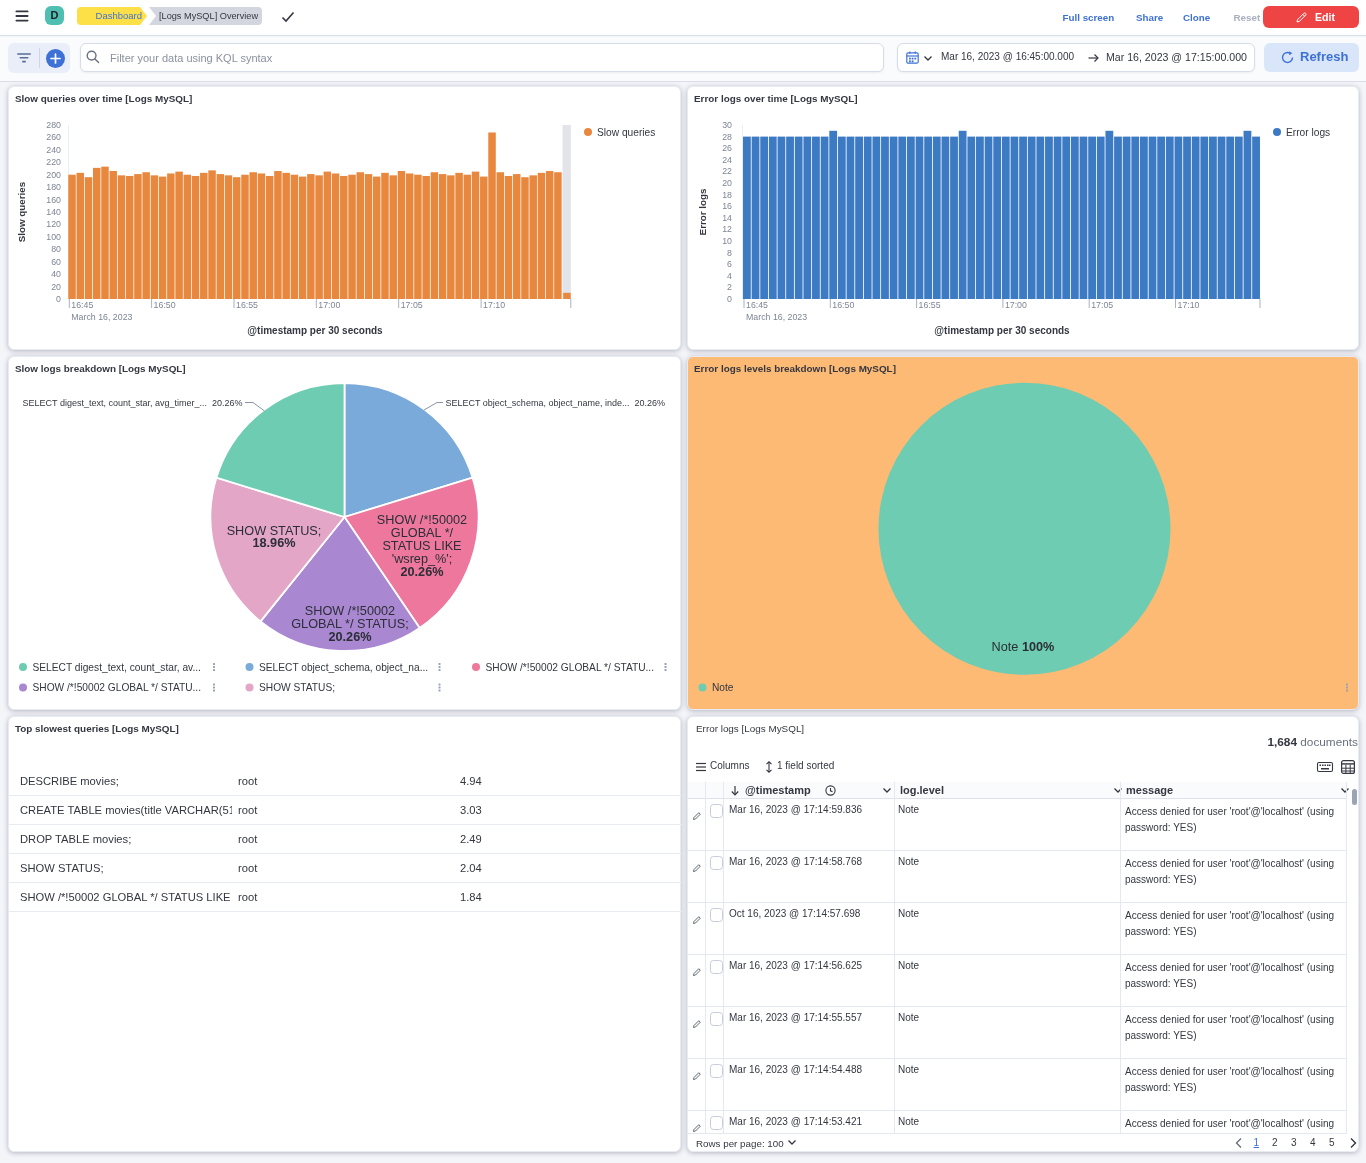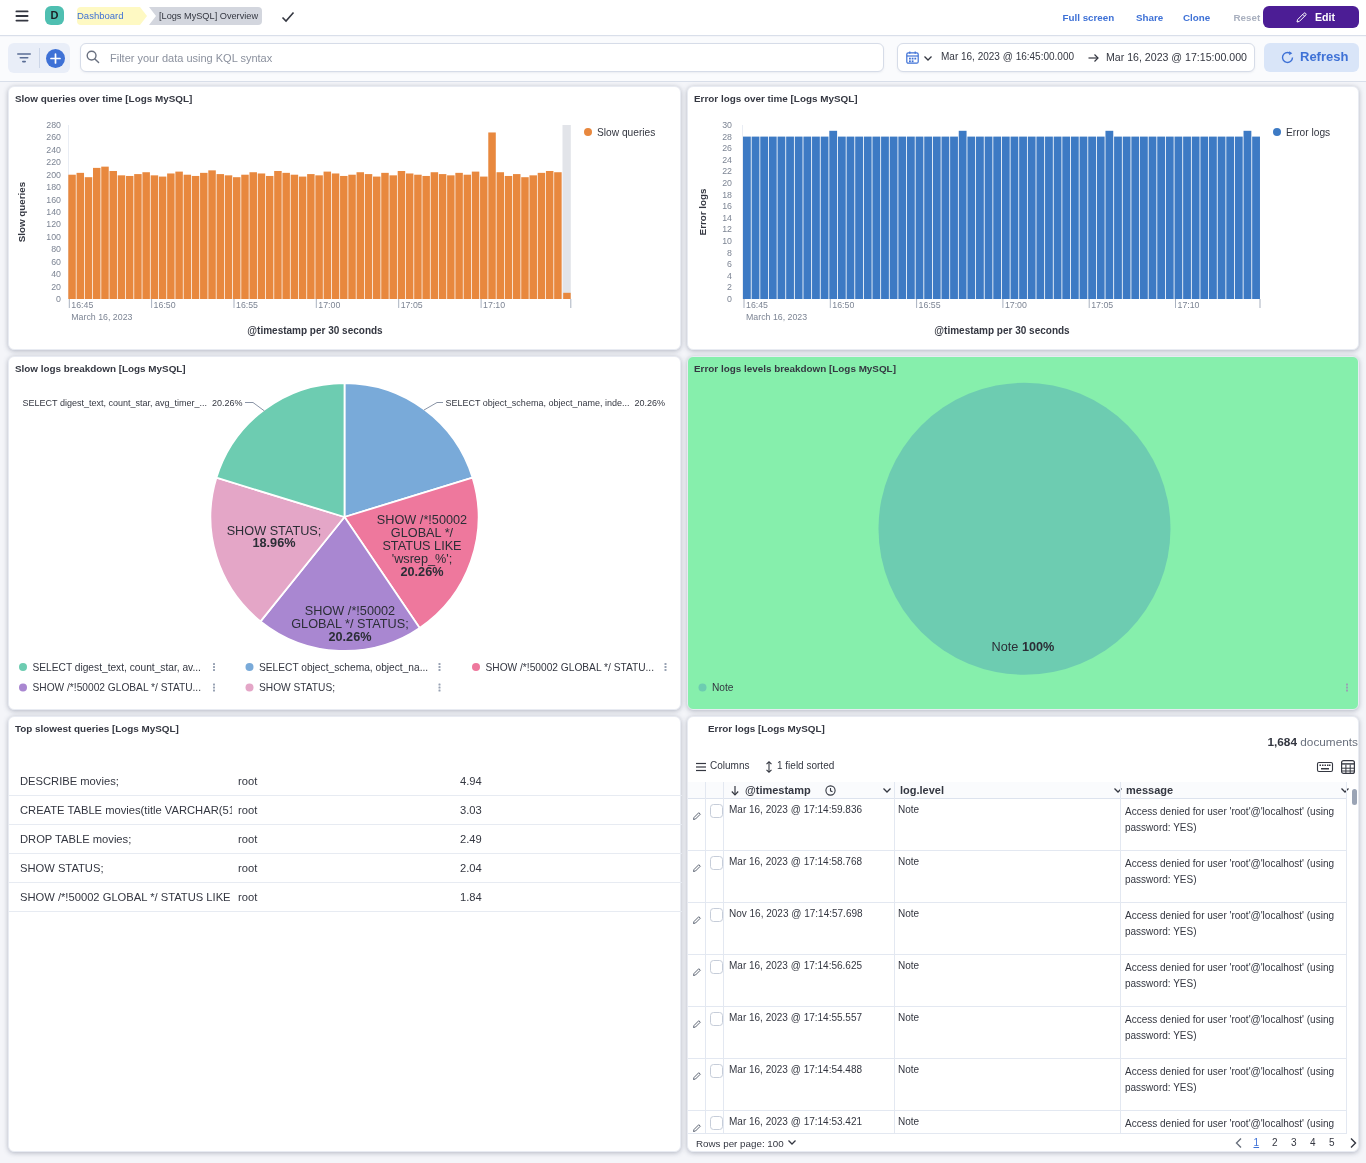--- a/index.html
+++ b/index.html
@@ -2,30 +2,30 @@
 <html><head><meta charset="utf-8"><style>*{margin:0;padding:0;box-sizing:border-box}body{width:1366px;height:1163px;font-family:"Liberation Sans",sans-serif;background:#f4f5f9;overflow:hidden;position:relative}svg{overflow:visible}.mono{font-family:Liberation Sans, sans-serif;font-size:10px;color:#343741;white-space:pre-wrap}</style></head><body>
 <div style="position:absolute;left:0;top:0;width:1366px;height:36px;background:#fff;border-bottom:1px solid #d9dfea">
     <svg width="14" height="14" viewBox="0 0 14 14" style="position:absolute;left:15px;top:9px">
       <g fill="#343741">
         <rect x="0.5" y="1.5" width="13" height="1.8" rx="0.9"></rect>
         <rect x="0.5" y="6.1" width="13" height="1.8" rx="0.9"></rect>
         <rect x="0.5" y="10.7" width="13" height="1.8" rx="0.9"></rect>
       </g>
     </svg>
     <div style="position:absolute;left:45px;top:6px;width:19px;height:19px;border-radius:6px;background:#4fbfb1;color:#1d1e24;font-weight:bold;font-size:11px;text-align:center;line-height:19px">D</div>
-    <div style="position:absolute;left:77px;top:7px;width:70px;height:18px;background:#fef9c3;color:#3e71d6;font-size:9.5px;line-height:18px;text-align:left;border-radius:4px 0 0 4px;clip-path:polygon(0 0,calc(100% - 7px) 0,100% 50%,calc(100% - 7px) 100%,0 100%);padding-right:5px">Dashboard</div>
+    <div style="position:absolute;left:77px;top:7px;width:70px;height:18px;background:#fde047;color:#3e71d6;font-size:9.5px;line-height:18px;text-align:right;border-radius:4px 0 0 4px;clip-path:polygon(0 0,calc(100% - 7px) 0,100% 50%,calc(100% - 7px) 100%,0 100%);padding-right:5px">Dashboard</div>
     <div style="position:absolute;left:149px;top:7px;width:113px;height:18px;background:#d3d6de;color:#343741;font-size:9.2px;line-height:18px;border-radius:0 4px 4px 0;clip-path:polygon(0 0,100% 0,100% 100%,0 100%,7px 50%);text-align:center;padding-left:6px">[Logs MySQL] Overview</div>
     <svg width="14" height="12" viewBox="0 0 14 12" style="position:absolute;left:281px;top:11px">
       <path d="M1.5 6.5 L5 10 L12.5 1.5" fill="none" stroke="#343741" stroke-width="1.6"></path>
     </svg>
     <div style="position:absolute;left:1062.5px;top:11.5px;font-size:9.8px;font-weight:bold;color:#3e71d6">Full screen</div>
     <div style="position:absolute;left:1136px;top:11.5px;font-size:9.8px;font-weight:bold;color:#3e71d6">Share</div>
     <div style="position:absolute;left:1183px;top:11.5px;font-size:9.8px;font-weight:bold;color:#3e71d6">Clone</div>
     <div style="position:absolute;left:1233.5px;top:11.5px;font-size:9.8px;font-weight:bold;color:#a9b0bf">Reset</div>
-    <div style="position:absolute;left:1263px;top:5.5px;width:96px;height:22.5px;background:#4c1d95;border-radius:6px;color:#fff;font-size:10.6px;font-weight:bold">
+    <div style="position:absolute;left:1263px;top:5.5px;width:96px;height:22.5px;background:#ef4444;border-radius:6px;color:#fff;font-size:10.6px;font-weight:bold">
       <svg width="11" height="11" viewBox="0 0 11 11" style="position:absolute;left:33px;top:6px">
         <path d="M1 10 L1.6 7.6 L7.9 1.3 A1.1 1.1 0 0 1 9.5 1.3 L9.7 1.5 A1.1 1.1 0 0 1 9.7 3.1 L3.4 9.4 Z M6.8 2.4 L8.6 4.2" fill="none" stroke="#fff" stroke-width="1"></path>
       </svg>
       <span style="position:absolute;left:52px;top:5px">Edit</span>
     </div>
   </div>
 <div style="position:absolute;left:0;top:37px;width:1366px;height:45px;background:#fafbfd;border-bottom:1px solid #d9dfea">
     <div style="position:absolute;left:8px;top:6px;width:62px;height:30px;background:#e9eef8;border-radius:6px"></div>
     <div style="position:absolute;left:39px;top:11px;width:1px;height:20px;background:#ccd6e8"></div>
     <svg width="14" height="10" viewBox="0 0 14 10" style="position:absolute;left:17px;top:16px">
@@ -327,21 +327,21 @@
       <rect x="204.0" y="326.5" width="2" height="2" rx="0.5" fill="#98A2B3"></rect>
       <rect x="204.0" y="329.5" width="2" height="2" rx="0.5" fill="#98A2B3"></rect>
       <rect x="204.0" y="332.5" width="2" height="2" rx="0.5" fill="#98A2B3"></rect>
       <circle cx="240.5" cy="330.5" r="4" fill="#E4A6C7"></circle>
       <text x="250.0" y="334.1" font-size="10.2" fill="#343741">SHOW STATUS;</text>
       <rect x="429.5" y="326.5" width="2" height="2" rx="0.5" fill="#98A2B3"></rect>
       <rect x="429.5" y="329.5" width="2" height="2" rx="0.5" fill="#98A2B3"></rect>
       <rect x="429.5" y="332.5" width="2" height="2" rx="0.5" fill="#98A2B3"></rect>
     </svg>
   </div>
-<div style="position:absolute;left:687px;top:356px;width:672px;height:354px;background:#86efac;border:1px solid #e8ebf2;border-radius:6px;box-shadow:0 1px 5px rgba(90,100,122,.44)">
+<div style="position:absolute;left:687px;top:356px;width:672px;height:354px;background:#fdba74;border:1px solid #e8ebf2;border-radius:6px;box-shadow:0 1px 5px rgba(90,100,122,.44)">
     <div style="position:absolute;left:6px;top:6px;font-size:9.9px;font-weight:bold;color:#343741">Error logs levels breakdown [Logs MySQL]</div>
     <svg width="672" height="354" style="position:absolute;left:0;top:0">
       <circle cx="336.5" cy="171.75" r="146" fill="#6DCCB1"></circle>
       <text x="335" y="294" text-anchor="middle" font-size="12.7" fill="#2b2e36">Note <tspan font-weight="bold">100%</tspan></text>
       <circle cx="14.5" cy="330.5" r="4" fill="#6DCCB1"></circle>
       <text x="24" y="334.1" font-size="10.2" fill="#343741">Note</text>
       <rect x="658.0" y="326.5" width="2" height="2" rx="0.5" fill="#98A2B3"></rect>
       <rect x="658.0" y="329.5" width="2" height="2" rx="0.5" fill="#98A2B3"></rect>
       <rect x="658.0" y="332.5" width="2" height="2" rx="0.5" fill="#98A2B3"></rect>
     </svg>
@@ -370,21 +370,21 @@
         <span style="position:absolute;left:451px;top:8px">2.04</span>
       </div>
       <div style="position:absolute;left:0;top:165.5px;width:673px;height:29px;border-bottom:1px solid #e7ebf2">
         <span style="position:absolute;left:11px;top:8px;width:212px;overflow:hidden;white-space:nowrap;display:inline-block">SHOW /*!50002 GLOBAL */ STATUS LIKE 'wsrep%';</span>
         <span style="position:absolute;left:229px;top:8px">root</span>
         <span style="position:absolute;left:451px;top:8px">1.84</span>
       </div>
     </div>
   </div>
 <div style="position:absolute;left:687px;top:716px;width:672px;height:436px;background:#fff;border:1px solid #e8ebf2;border-radius:6px;box-shadow:0 1px 5px rgba(90,100,122,.44)">
-    <div style="position:absolute;left:20px;top:6px;font-size:9.9px;font-weight:bold;color:#343741">Error logs [Logs MySQL]</div>
+    <div style="position:absolute;left:8px;top:6px;font-size:9.9px;font-weight:normal;color:#343741">Error logs [Logs MySQL]</div>
     <div style="position:absolute;left:0;top:0;width:672px;height:351px;color:#343741">
       <div style="position:absolute;right:2px;top:18px;font-size:11.8px"><b style="color:#343741">1,684</b> <span style="color:#69707D">documents</span></div>
       <div style="position:absolute;left:0;top:39px;width:672px;height:22px;font-size:10px">
         <span style="position:absolute;left:7px;top:5px"><svg width="12" height="12" viewBox="0 0 12 12">
             <g stroke="#343741" stroke-width="1.2">
               <line x1="1" y1="2.5" x2="11" y2="2.5"></line>
               <line x1="1" y1="6" x2="11" y2="6"></line>
               <line x1="1" y1="9.5" x2="11" y2="9.5"></line>
             </g>
           </svg></span>
@@ -470,21 +470,21 @@
         <span class="mono" style="position:absolute;left:210px;top:5px">Note</span>
         <span class="mono" style="position:absolute;left:437px;top:5px;width:212px;line-height:16.2px">Access denied for user 'root'@'localhost' (using password: YES)</span>
       </div>
       <div style="position:absolute;left:0;top:186px;width:658px;height:52px;border-bottom:1px solid #e3e8f1;overflow:hidden">
         <span style="position:absolute;left:4px;top:8px"><svg width="10" height="10" viewBox="0 0 10 10">
             <g stroke="#5d6573" stroke-width="1" fill="none">
               <path d="M1.5 8.5 L2 6.5 L6.8 1.7 L8.3 3.2 L3.5 8 Z"></path>
             </g>
           </svg></span>
         <span style="position:absolute;left:21.5px;top:5px;width:13.5px;height:13.5px;border:1px solid #c6cdd9;border-radius:3.5px;background:#fff"></span>
-        <span class="mono" style="position:absolute;left:41px;top:5px">Nov 16, 2023 @ 17:14:57.698</span>
+        <span class="mono" style="position:absolute;left:41px;top:5px">Oct 16, 2023 @ 17:14:57.698</span>
         <span class="mono" style="position:absolute;left:210px;top:5px">Note</span>
         <span class="mono" style="position:absolute;left:437px;top:5px;width:212px;line-height:16.2px">Access denied for user 'root'@'localhost' (using password: YES)</span>
       </div>
       <div style="position:absolute;left:0;top:238px;width:658px;height:52px;border-bottom:1px solid #e3e8f1;overflow:hidden">
         <span style="position:absolute;left:4px;top:8px"><svg width="10" height="10" viewBox="0 0 10 10">
             <g stroke="#5d6573" stroke-width="1" fill="none">
               <path d="M1.5 8.5 L2 6.5 L6.8 1.7 L8.3 3.2 L3.5 8 Z"></path>
             </g>
           </svg></span>
         <span style="position:absolute;left:21.5px;top:5px;width:13.5px;height:13.5px;border:1px solid #c6cdd9;border-radius:3.5px;background:#fff"></span>

